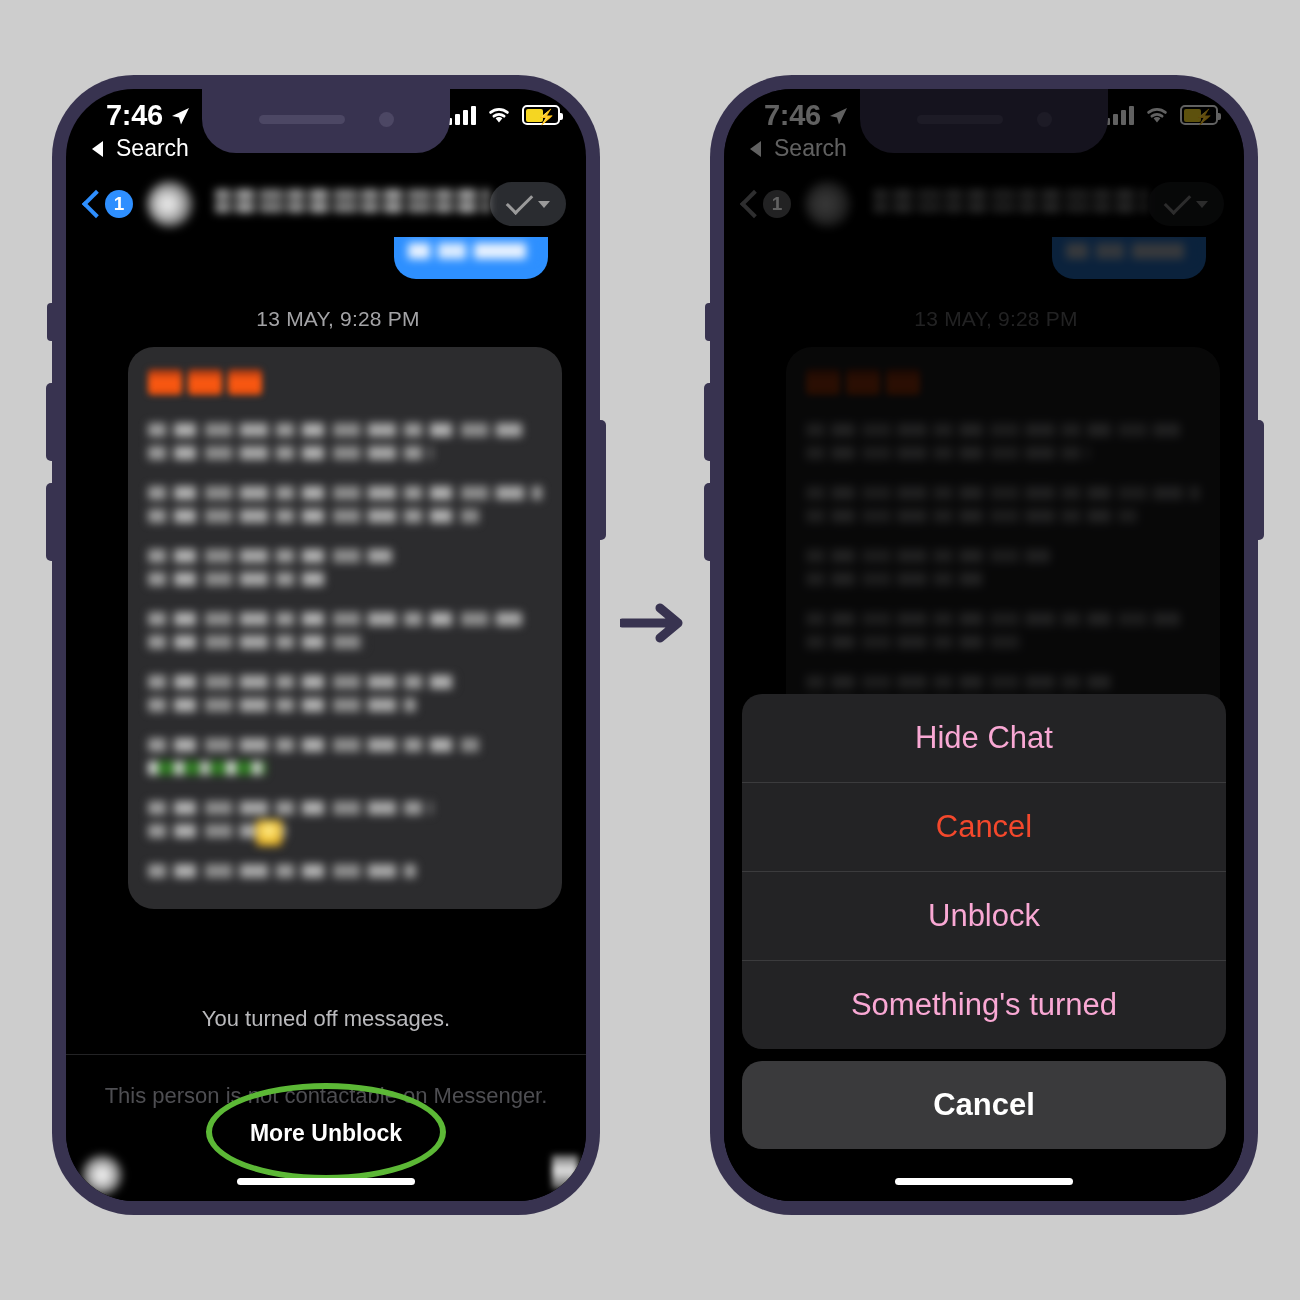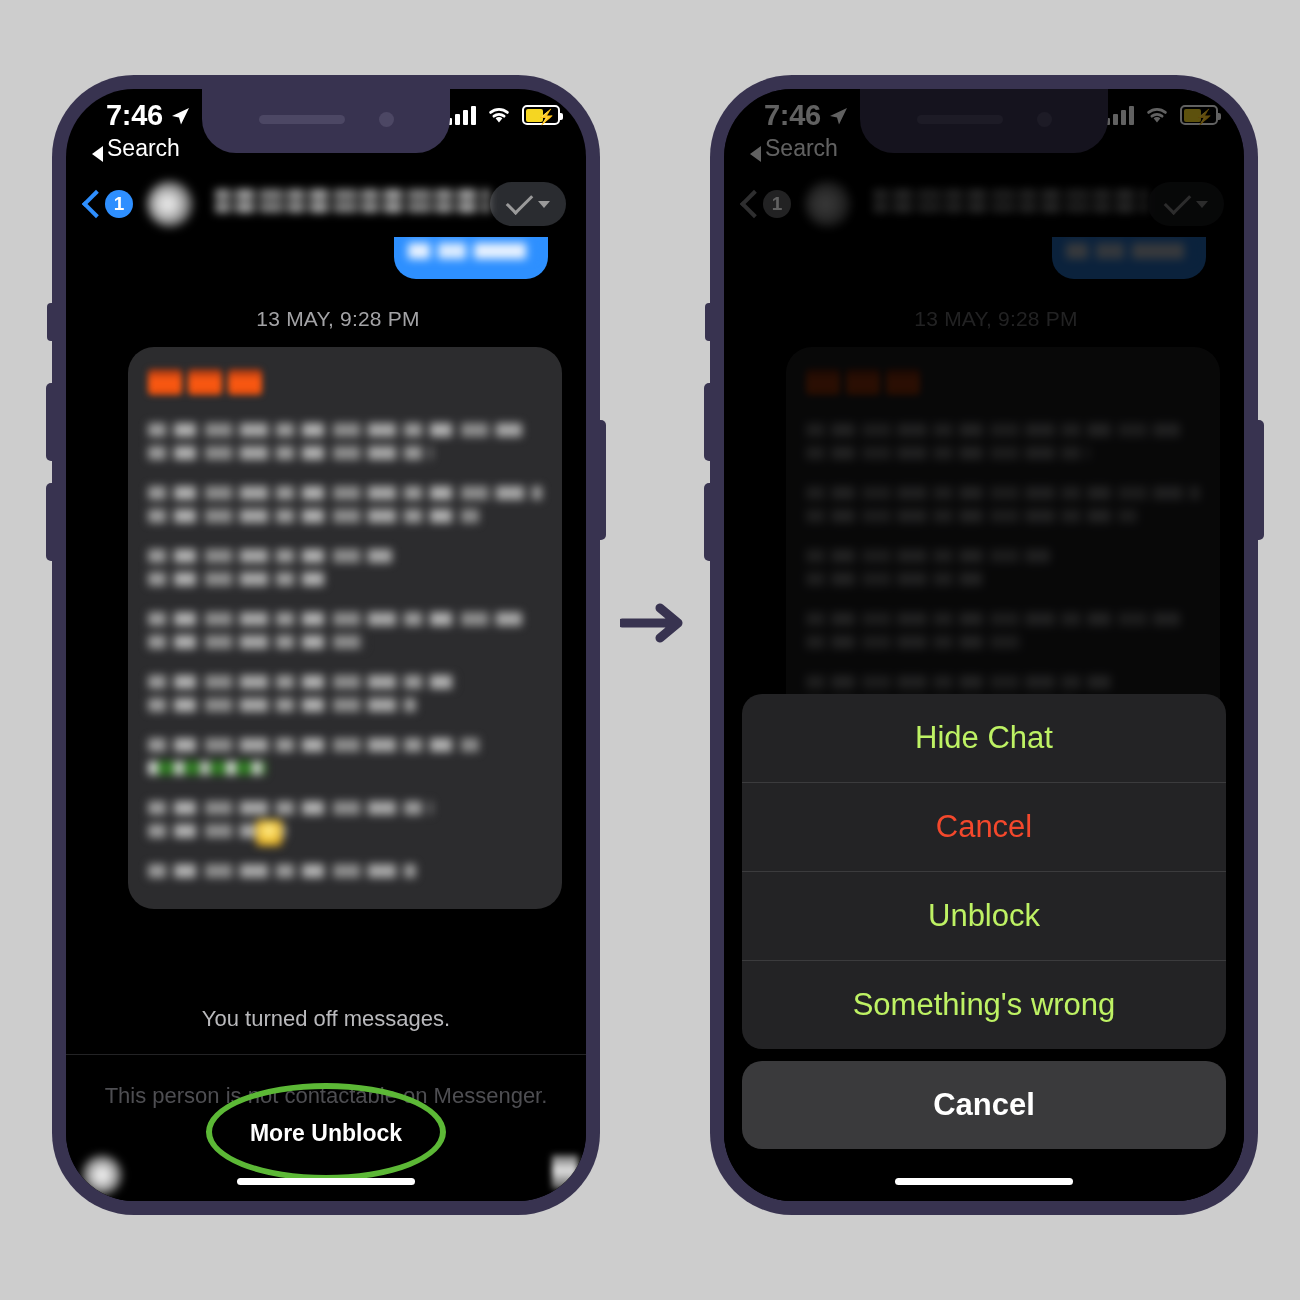--- a/index.html
+++ b/index.html
@@ -95,22 +95,22 @@
     gap: 6px;
     margin-left: 12px;
   }
   .loc-arrow { display:block; }
   .sb-search {
     position: absolute;
     left: 26px; top: 46px;
     font-size: 23px;
     font-weight: 500;
     display: flex;
-    align-items: flex-end;
-    gap: 4px;
+    align-items: center;
+    gap: 13px;
   }
   .back-tri {
     width: 0; height: 0;
     border-top: 8px solid transparent;
     border-bottom: 8px solid transparent;
     border-right: 11px solid #fff;
   }
   .sb-right {
     position: absolute;
     right: 26px; top: 16px;
@@ -430,21 +430,21 @@
     background: #232325;
     border-radius: 20px;
     overflow: hidden;
     margin-bottom: 12px;
   }
   .sheet-item {
     height: 88px;
     display: flex;
     align-items: center;
     justify-content: center;
-    color: #bef264;
+    color: #f9a8d4;
     font-size: 31px;
     border-bottom: 1px solid #3b3b3d;
   }
   .sheet-item:last-child { border-bottom: none; }
   .sheet-item.destructive { color: #f4482c; }
   .sheet-cancel {
     background: #3a3a3c;
     border-radius: 20px;
     height: 88px;
     display: flex;
@@ -702,20 +702,20 @@
       </div>
     </div>
 
     <div class="dim"></div>
 
     <div class="action-sheet">
       <div class="sheet-group">
         <div class="sheet-item">Hide Chat</div>
         <div class="sheet-item destructive">Cancel</div>
         <div class="sheet-item">Unblock</div>
-        <div class="sheet-item">Something's wrong</div>
+        <div class="sheet-item">Something's turned</div>
       </div>
       <div class="sheet-cancel">Cancel</div>
     </div>
 
     <div class="home-indicator"></div>
   </div>
 </div>
 
 </body></html>

